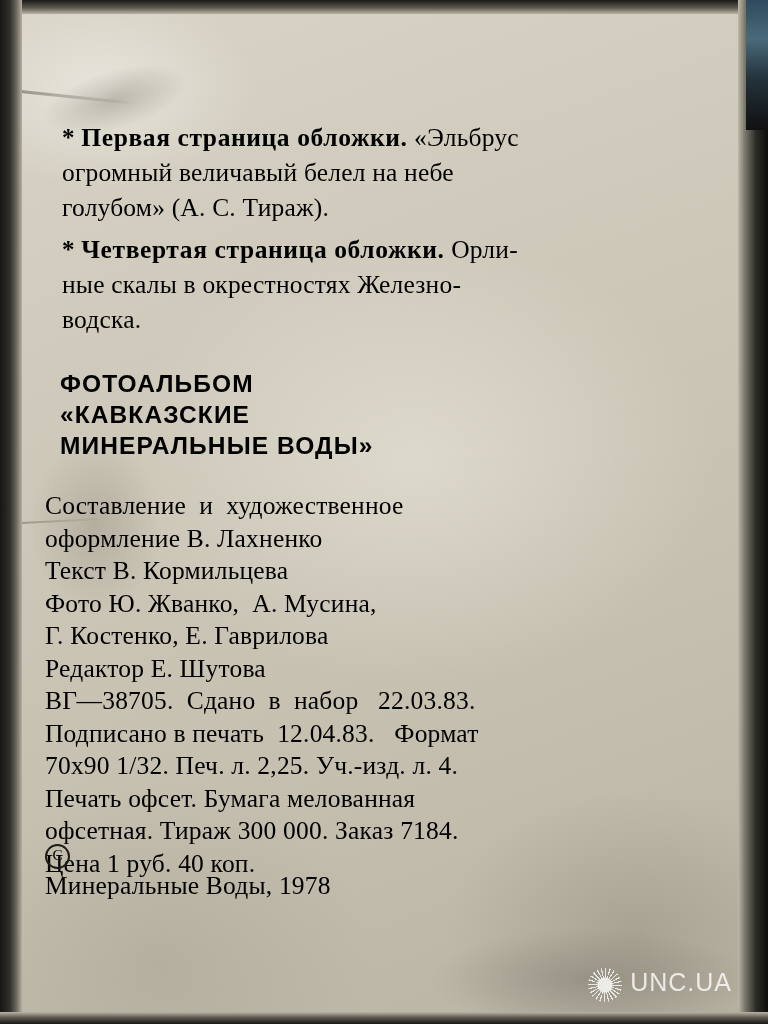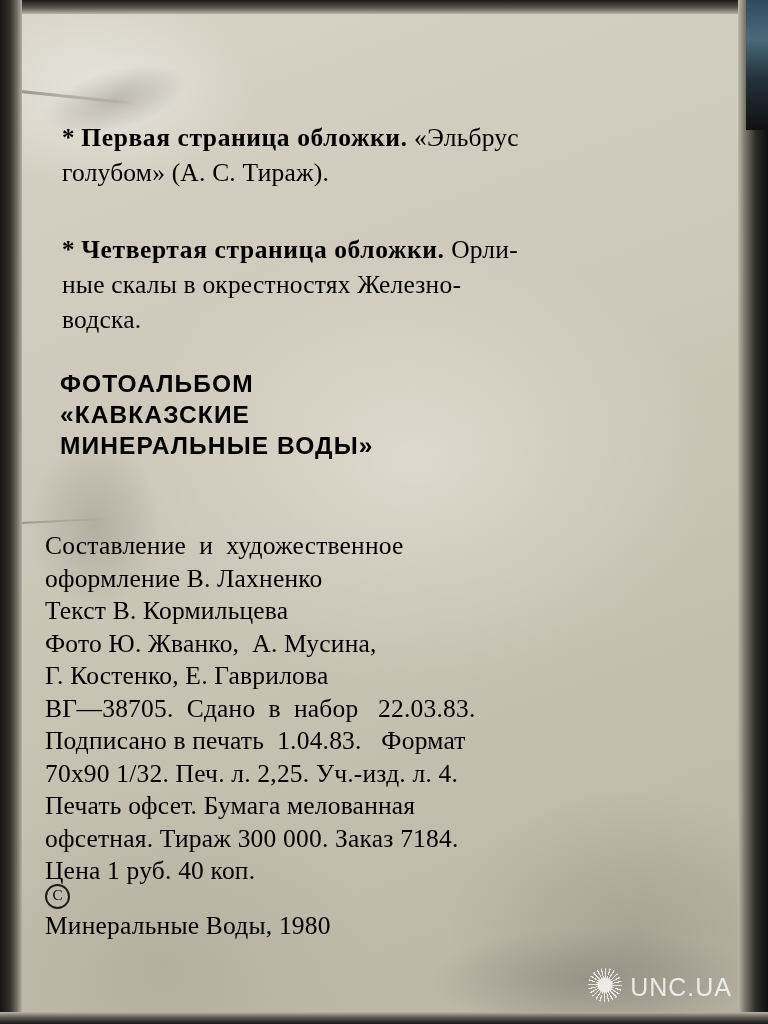--- a/index.html
+++ b/index.html
@@ -130,21 +130,20 @@
     font-weight: bold;
     font-size: 24.5px;
     line-height: 31px;
     letter-spacing: 1.1px;
   }
 
   .credits {
     font-size: 25.5px;
     line-height: 32.5px;
     letter-spacing: 0.2px;
-    margin-top: 40px;
   }
   .credits div { white-space: pre; }
 
   .copyright-line {
     display: flex;
     align-items: baseline;
   }
   .copy-mark {
     display: inline-block;
     width: 21px; height: 21px;
@@ -158,21 +157,21 @@
     position: relative;
     top: -1px;
   }
 
   
   .watermark {
     position: absolute;
     right: 36px;
     bottom: 22px;
     display: flex;
-    align-items: flex-end;
+    align-items: flex-start;
     gap: 8px;
     z-index: 8;
     opacity: 0.85;
   }
   .wm-sun {
     width: 34px; height: 34px;
     border-radius: 50%;
     position: relative;
     background:
       radial-gradient(circle at center, rgba(255,255,255,0.95) 0 7px, rgba(255,255,255,0) 8px),
@@ -228,20 +227,21 @@
   <div class="edge-right-photo"></div>
   <div class="edge-bottom"></div>
 
   <div class="content">
 
     <div class="block note" style="left:62px; top:120px; width:650px;">
       <div>
         <span class="star">*</span>
         <span class="lead">Первая страница обложки.</span><span> «Эльбрус</span>
       </div>
+      <div>огромный  величавый  белел  на небе</div>
       <div>голубом»  (А. С. Тираж).</div>
     </div>
 
     <div class="block note" style="left:62px; top:232px; width:650px;">
       <div>
         <span class="star">*</span>
         <span class="lead">Четвертая страница обложки.</span><span> Орли-</span>
       </div>
       <div>ные  скалы  в  окрестностях  Железно-</div>
       <div>водска.</div>
@@ -252,33 +252,34 @@
       <div>«КАВКАЗСКИЕ</div>
       <div>МИНЕРАЛЬНЫЕ ВОДЫ»</div>
     </div>
 
     <div class="block credits" style="left:45px; top:490px; width:690px;">
       <div>Составление  и  художественное</div>
       <div>оформление В. Лахненко</div>
       <div>Текст В. Кормильцева</div>
       <div>Фото Ю. Жванко,  А. Мусина,</div>
       <div>Г. Костенко, Е. Гаврилова</div>
+      <div>Редактор Е. Шутова</div>
       <div>ВГ—38705.  Сдано  в  набор   22.03.83.</div>
-      <div>Подписано в печать  1.04.83.   Формат</div>
+      <div>Подписано в печать  12.04.83.   Формат</div>
       <div>70х90 1/32. Печ. л. 2,25. Уч.-изд. л. 4.</div>
       <div>Печать офсет. Бумага мелованная</div>
       <div>офсетная. Тираж 300 000. Заказ 7184.</div>
       <div>Цена 1 руб. 40 коп.</div>
     </div>
 
     <div class="block credits" style="left:45px; top:845px; width:690px;">
       <div class="copyright-line">
         <span class="copy-mark">C</span>
       </div>
-      <div>Минеральные Воды, 1980</div>
+      <div>Минеральные Воды, 1978</div>
     </div>
 
   </div>
 
   <div class="watermark">
     <div class="wm-sun"></div>
     <div class="wm-text">UNC.UA</div>
   </div>
 
 </div>

